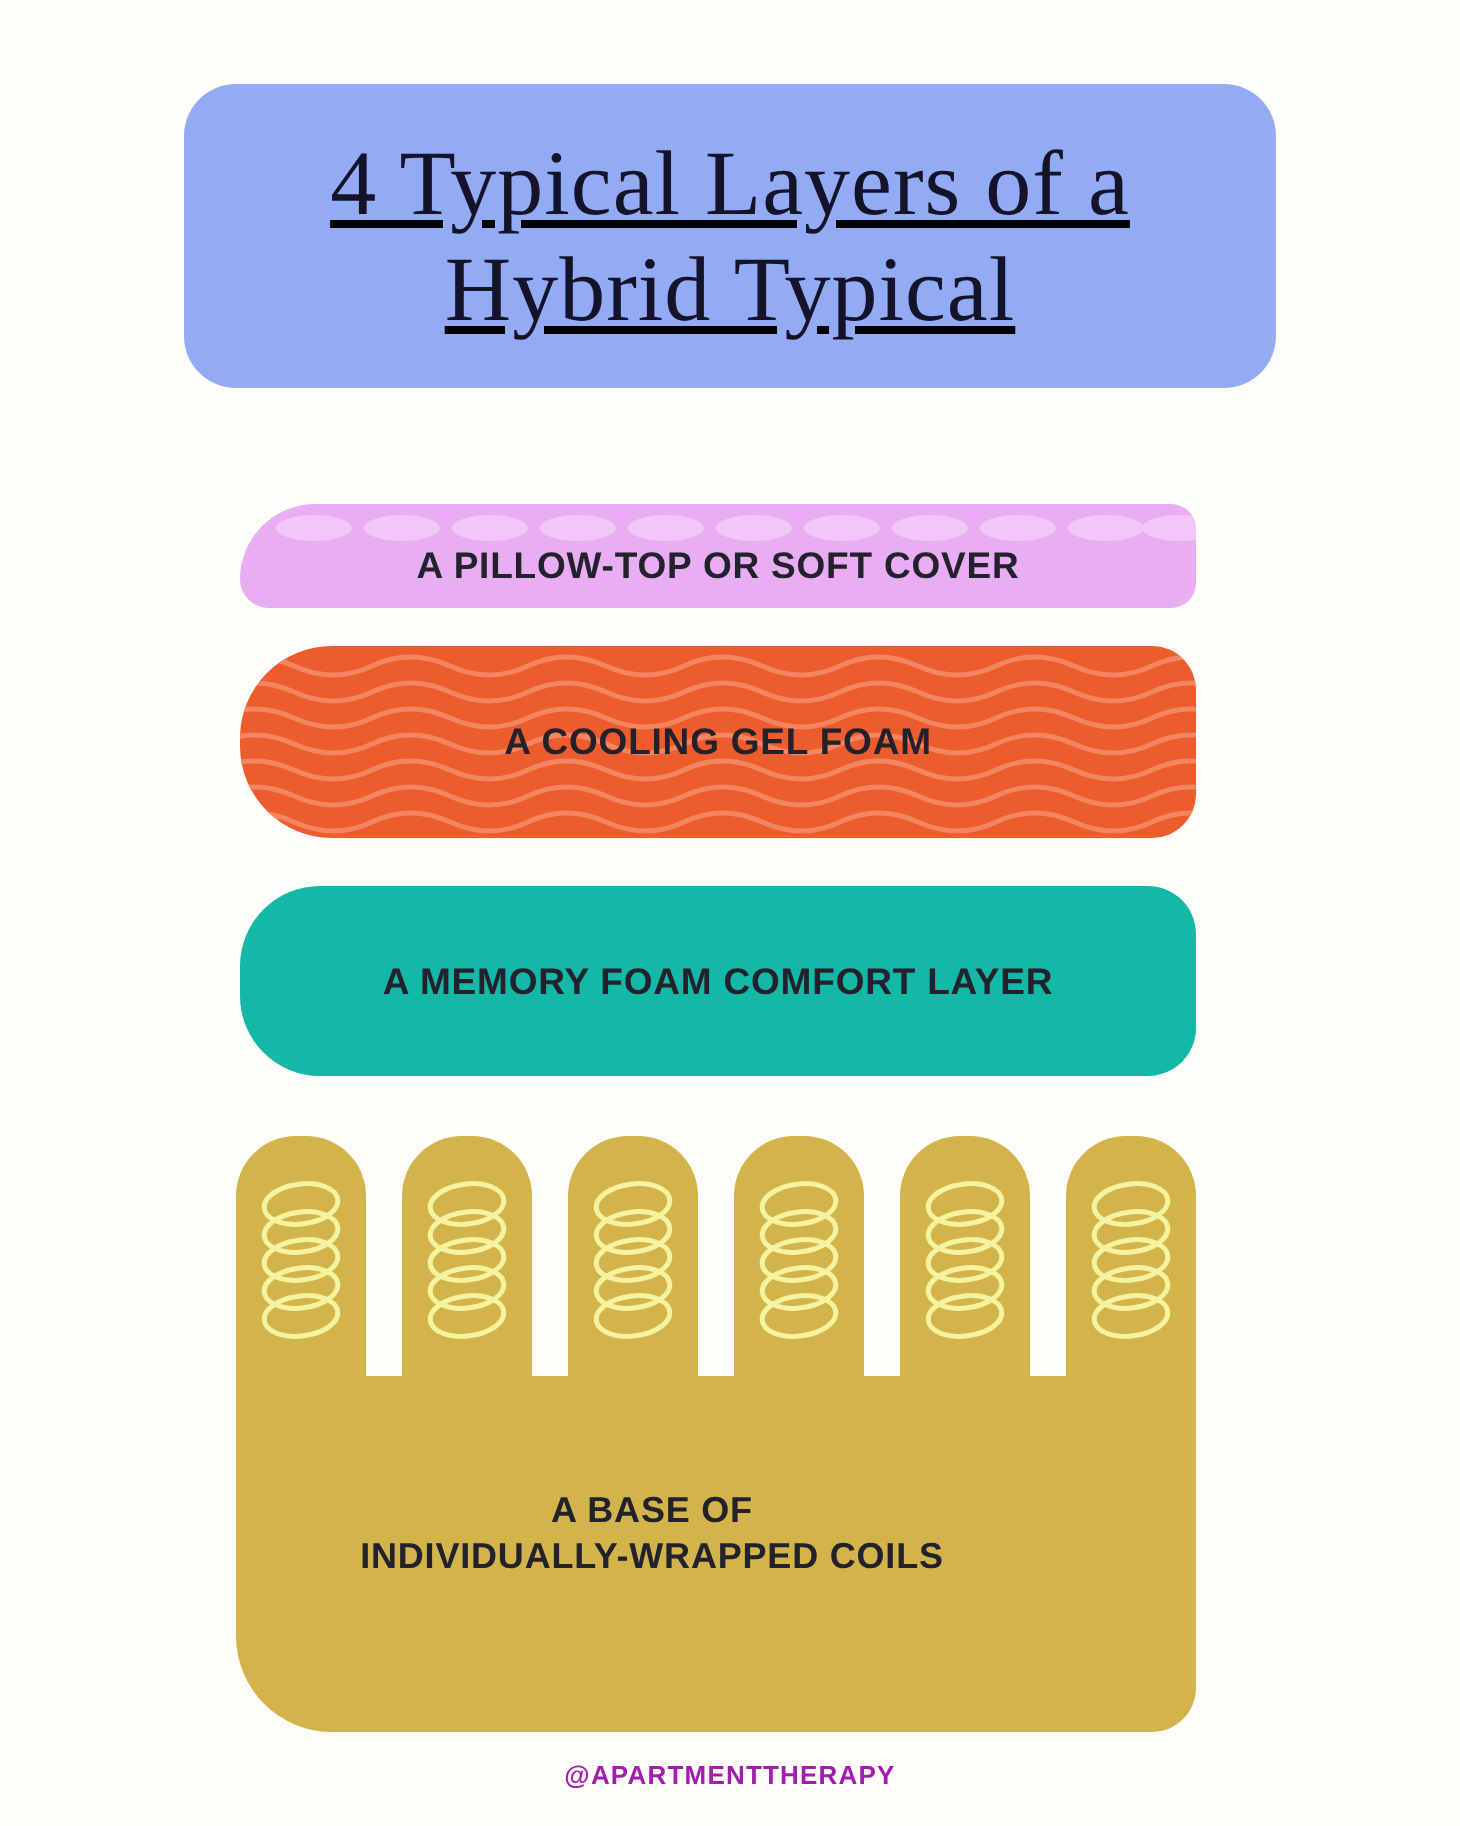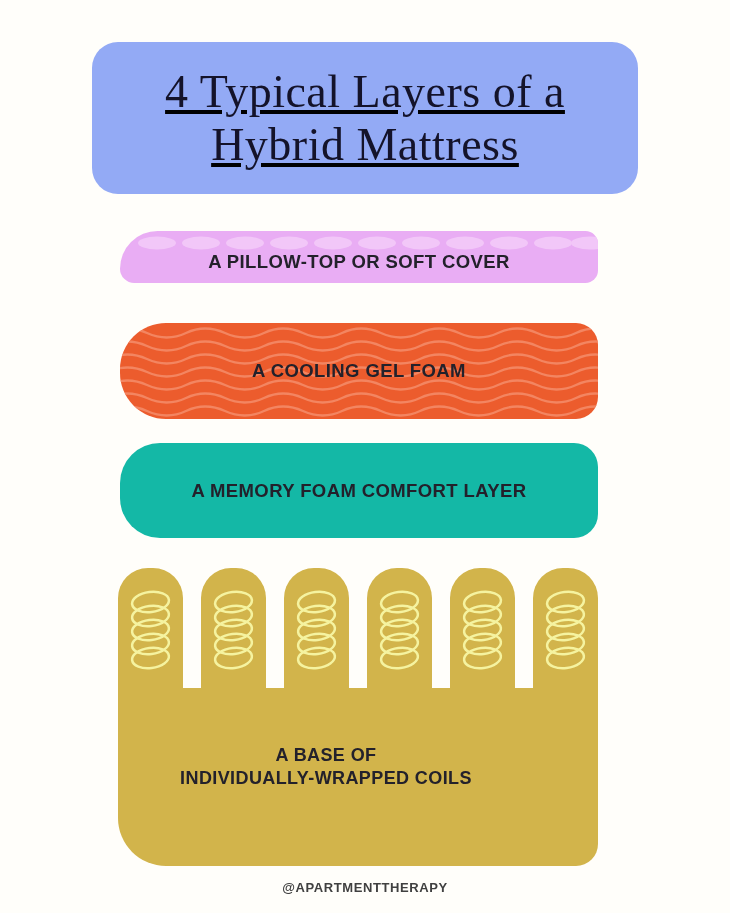--- a/index.html
+++ b/index.html
@@ -49,21 +49,21 @@
     z-index: 3;
     font-size: 18.5px;
     font-weight: 600;
     letter-spacing: 0.4px;
     color: #23212b;
     text-align: center;
   }
 
   
   .layer.pillow {
-    top: 231px; height: 52px;
+    top: 252px; height: 52px;
     background: #e9adf4;
     border-radius: 42px 14px 14px 16px;
   }
   .pillow-dots {
     position: absolute;
     top: 5px; left: 0;
     width: 478px; height: 16px;
   }
   .layer.pillow .layer-label { padding-top: 10px; }
 
@@ -118,32 +118,32 @@
 
   
   .footer {
     position: absolute;
     left: 0; top: 880px;
     width: 100%;
     text-align: center;
     font-size: 13px;
     font-weight: 700;
     letter-spacing: 0.6px;
-    color: #404040;
+    color: #a21caf;
   }
 </style>
 </head>
 <body>
 
 <div class="canvas">
 
   <div class="header">
     <div class="title">
       <span>4 Typical Layers of a</span><br>
-      <span>Hybrid Mattress</span>
+      <span>Hybrid Typical</span>
     </div>
   </div>
 
   <div class="layer pillow">
     <svg class="pillow-dots" width="478" height="16" viewBox="0 0 478 16">
       <g fill="#f2c7f8">
         <ellipse cx="37" cy="7" rx="19" ry="6.5"></ellipse>
         <ellipse cx="81" cy="7" rx="19" ry="6.5"></ellipse>
         <ellipse cx="125" cy="7" rx="19" ry="6.5"></ellipse>
         <ellipse cx="169" cy="7" rx="19" ry="6.5"></ellipse>

